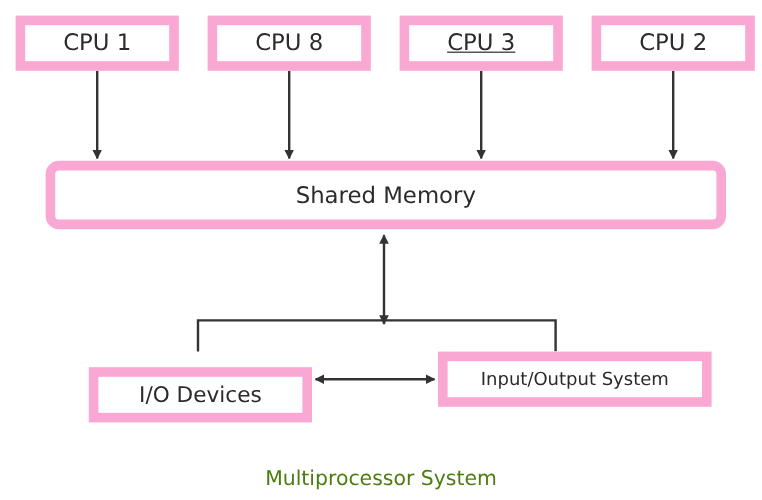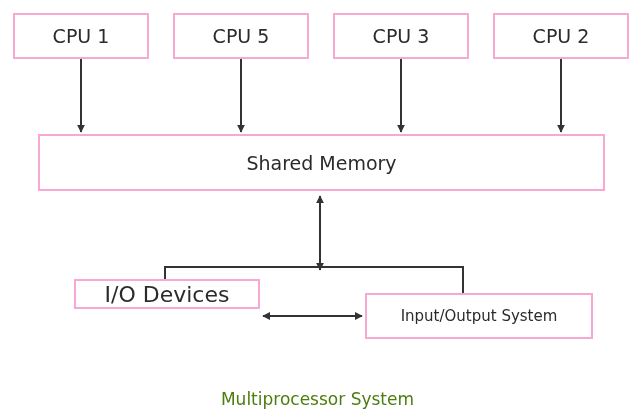--- a/index.html
+++ b/index.html
@@ -1,27 +1,27 @@
 <!DOCTYPE html>
 <html><head>
   <meta charset="utf-8">
   <style>
     html, body { margin: 0; padding: 0; background: #ffffff; }
     body { width: 635px; height: 417px; position: relative; overflow: hidden;
            font-family: "DejaVu Sans", "Liberation Sans", sans-serif; color: #2b2b2b; }
-    .box { position: absolute; box-sizing: border-box; border: 2px solid #f9a8d4; background: #ffffff;
+    .box { position: absolute; box-sizing: border-box; border: 8px solid #f9a8d4; background: #ffffff;
            display: flex; align-items: center; justify-content: center; }
     .box span { white-space: nowrap; }
     .cpu { top: 13px; width: 136px; height: 46px; font-size: 19px; }
     #cpu-1 { left: 13px; }
     #cpu-2 { left: 173px; }
-    #cpu-3 { left: 333px; }
+    #cpu-3 { left: 333px; text-decoration: underline; }
     #cpu-4 { left: 493px; }
-    #shared-memory { left: 38px; top: 134px; width: 567px; height: 57px; font-size: 19px; }
-    #io-devices { left: 74px; top: 279px; width: 186px; height: 30px; font-size: 22px; }
+    #shared-memory { left: 38px; top: 134px; width: 567px; height: 57px; font-size: 19px; border-radius: 11px; }
+    #io-devices { left: 74px; top: 306px; width: 186px; height: 46px; font-size: 18px; }
     #io-system { left: 365px; top: 293px; width: 228px; height: 46px; font-size: 15px; }
     #title { position: absolute; left: 0; width: 635px; top: 389px; text-align: center; font-size: 17px; color: #4d7c0f; }
     svg#connectors { position: absolute; left: 0; top: 0; }
   </style>
 </head>
 <body>
 
 <svg id="connectors" width="635" height="417">
   <defs>
     <marker id="ah" viewBox="0 0 10 10" refX="9" refY="5" markerWidth="8" markerHeight="8" orient="auto-start-reverse" markerUnits="userSpaceOnUse">
@@ -34,21 +34,21 @@
   <line x1="561" y1="59" x2="561" y2="132" stroke="#333333" stroke-width="2" marker-end="url(#ah)"></line>
   <line x1="320" y1="196" x2="320" y2="270" stroke="#333333" stroke-width="2" marker-start="url(#ah)" marker-end="url(#ah)"></line>
   <polyline points="165,293 165,267 463,267 463,293" fill="none" stroke="#333333" stroke-width="2"></polyline>
   <line x1="263" y1="316" x2="362" y2="316" stroke="#333333" stroke-width="2" marker-start="url(#ah)" marker-end="url(#ah)"></line>
 </svg>
 
 <div class="box cpu" id="cpu-1">
     <span>CPU 1</span>
   </div>
 <div class="box cpu" id="cpu-2">
-    <span>CPU 5</span>
+    <span>CPU 8</span>
   </div>
 <div class="box cpu" id="cpu-3">
     <span>CPU 3</span>
   </div>
 <div class="box cpu" id="cpu-4">
     <span>CPU 2</span>
   </div>
 
 <div class="box" id="shared-memory">
     <span>Shared Memory</span>

